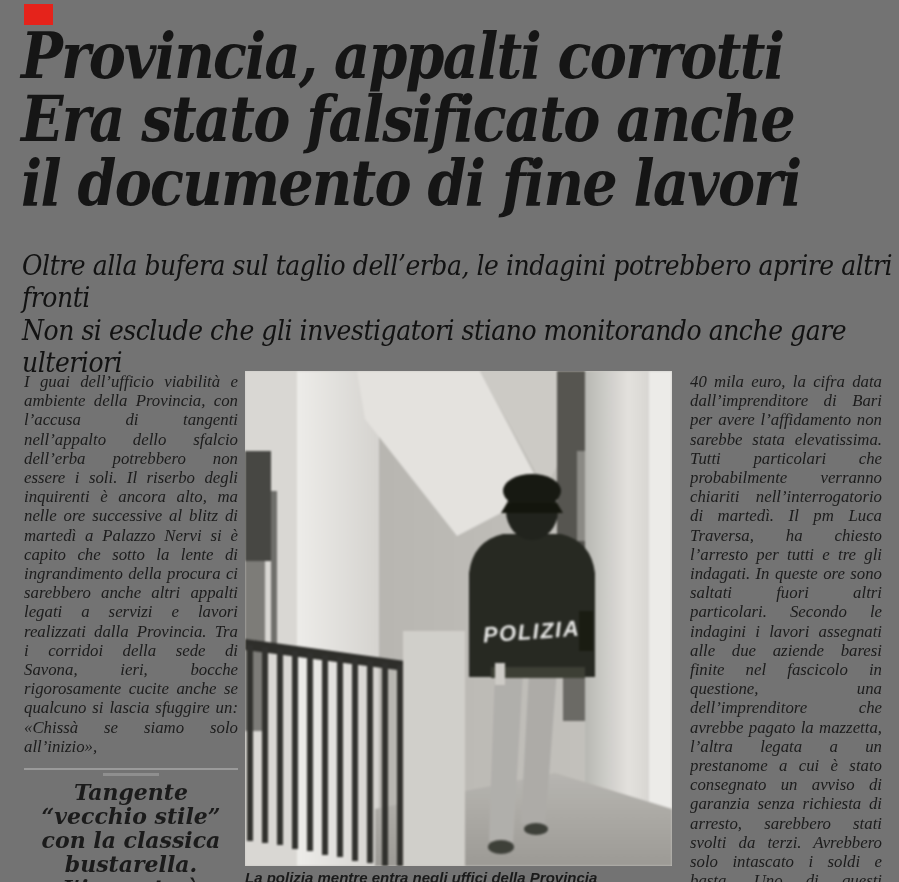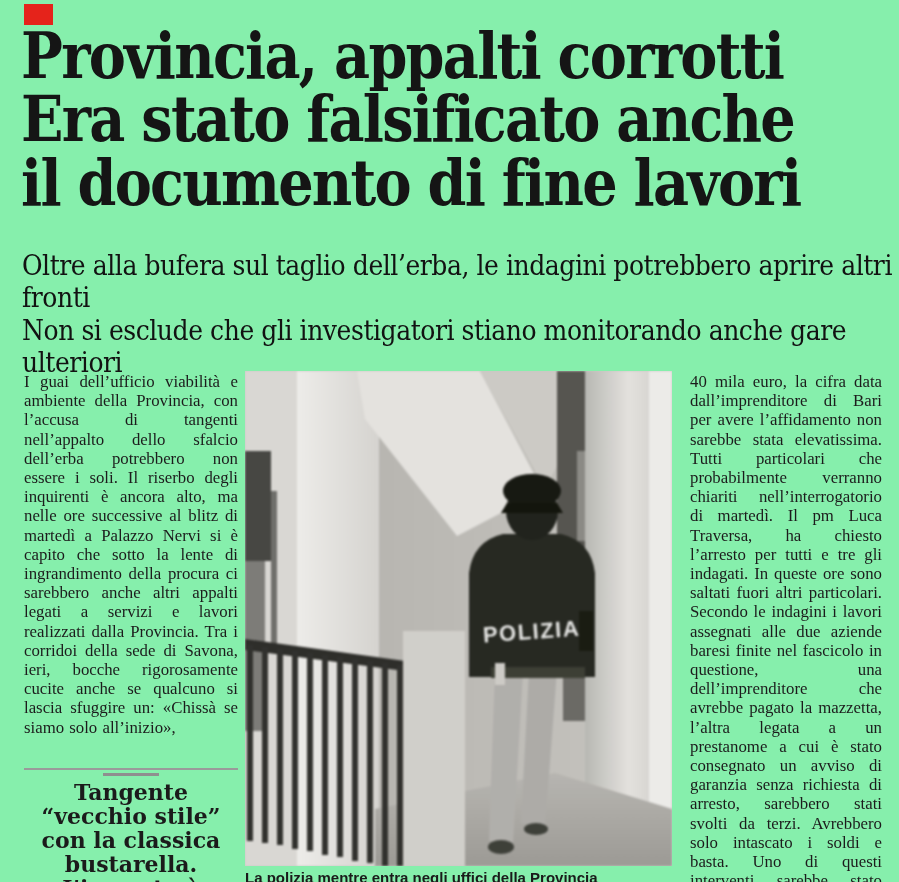--- a/index.html
+++ b/index.html
@@ -1,18 +1,18 @@
 <!DOCTYPE html>
 <html lang="it"><head>
 <meta charset="utf-8">
 <style>
   html,body{margin:0;padding:0;background:#ffffff;}
   body{width:899px;height:882px;overflow:hidden;position:relative;
        font-family:"Liberation Serif","DejaVu Serif",serif;color:#1a1a1a;}
-  .page{position:absolute;inset:0;width:899px;height:882px;background:#86efac;overflow:hidden;}
+  .page{position:absolute;inset:0;width:899px;height:882px;background:#737373;overflow:hidden;font-style:italic;}
 
   .brand-mark{position:absolute;left:24px;top:4px;width:29px;height:21px;background:#e5231b;}
 
   .headline{position:absolute;left:21px;top:24px;width:1000px;
     font-family:"DejaVu Serif","Liberation Serif",serif;
     font-weight:bold;font-size:64px;line-height:0.99;letter-spacing:-2px;
     transform:scaleX(0.87);transform-origin:left top;
     white-space:pre-line;color:#151515;}
 
   .subheadline{position:absolute;left:22px;top:250px;width:960px;

